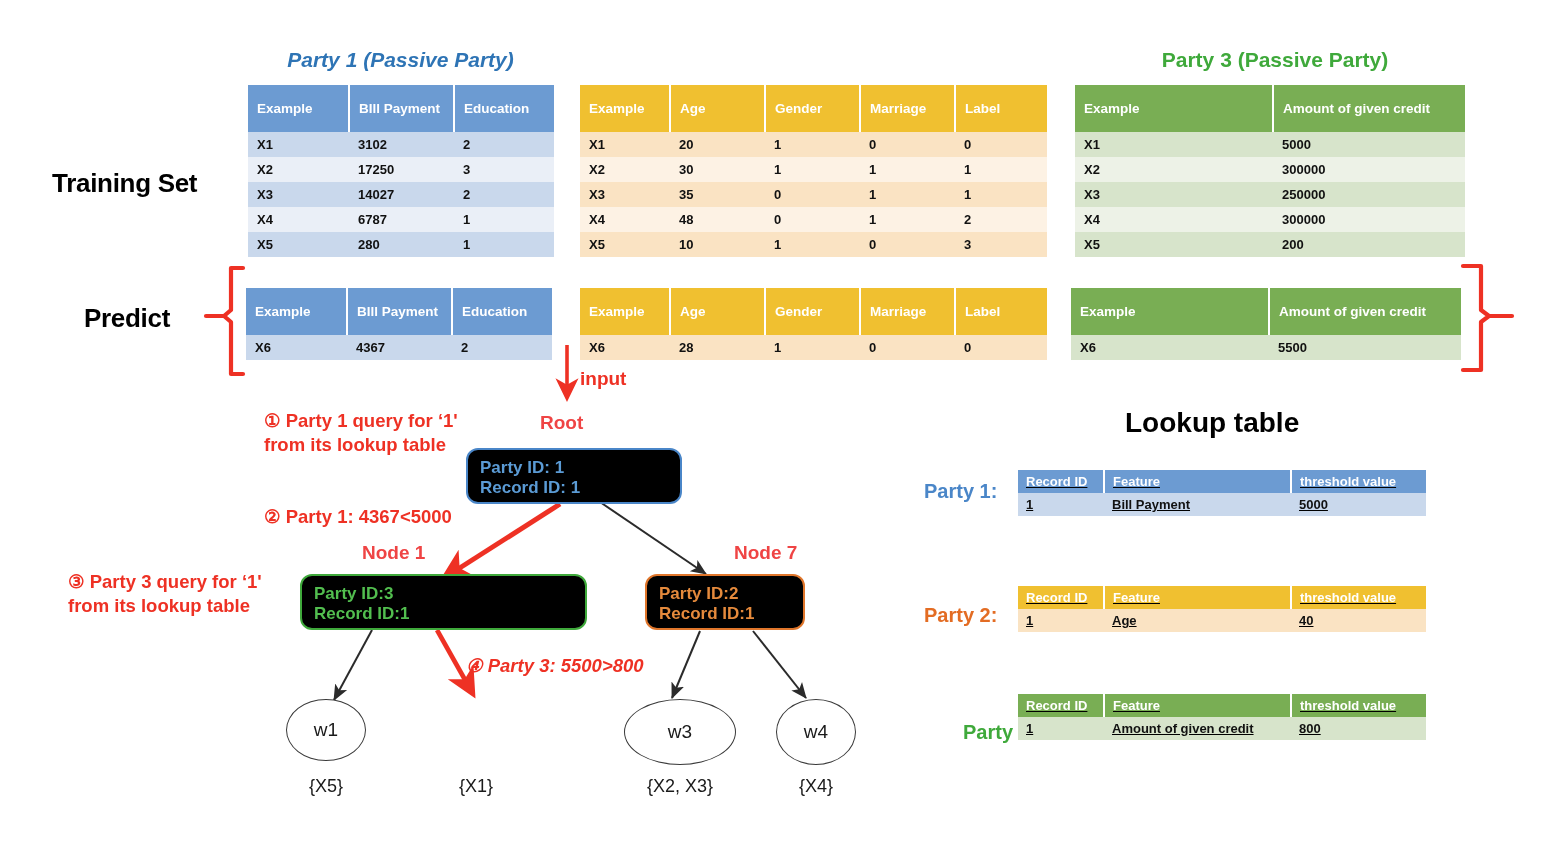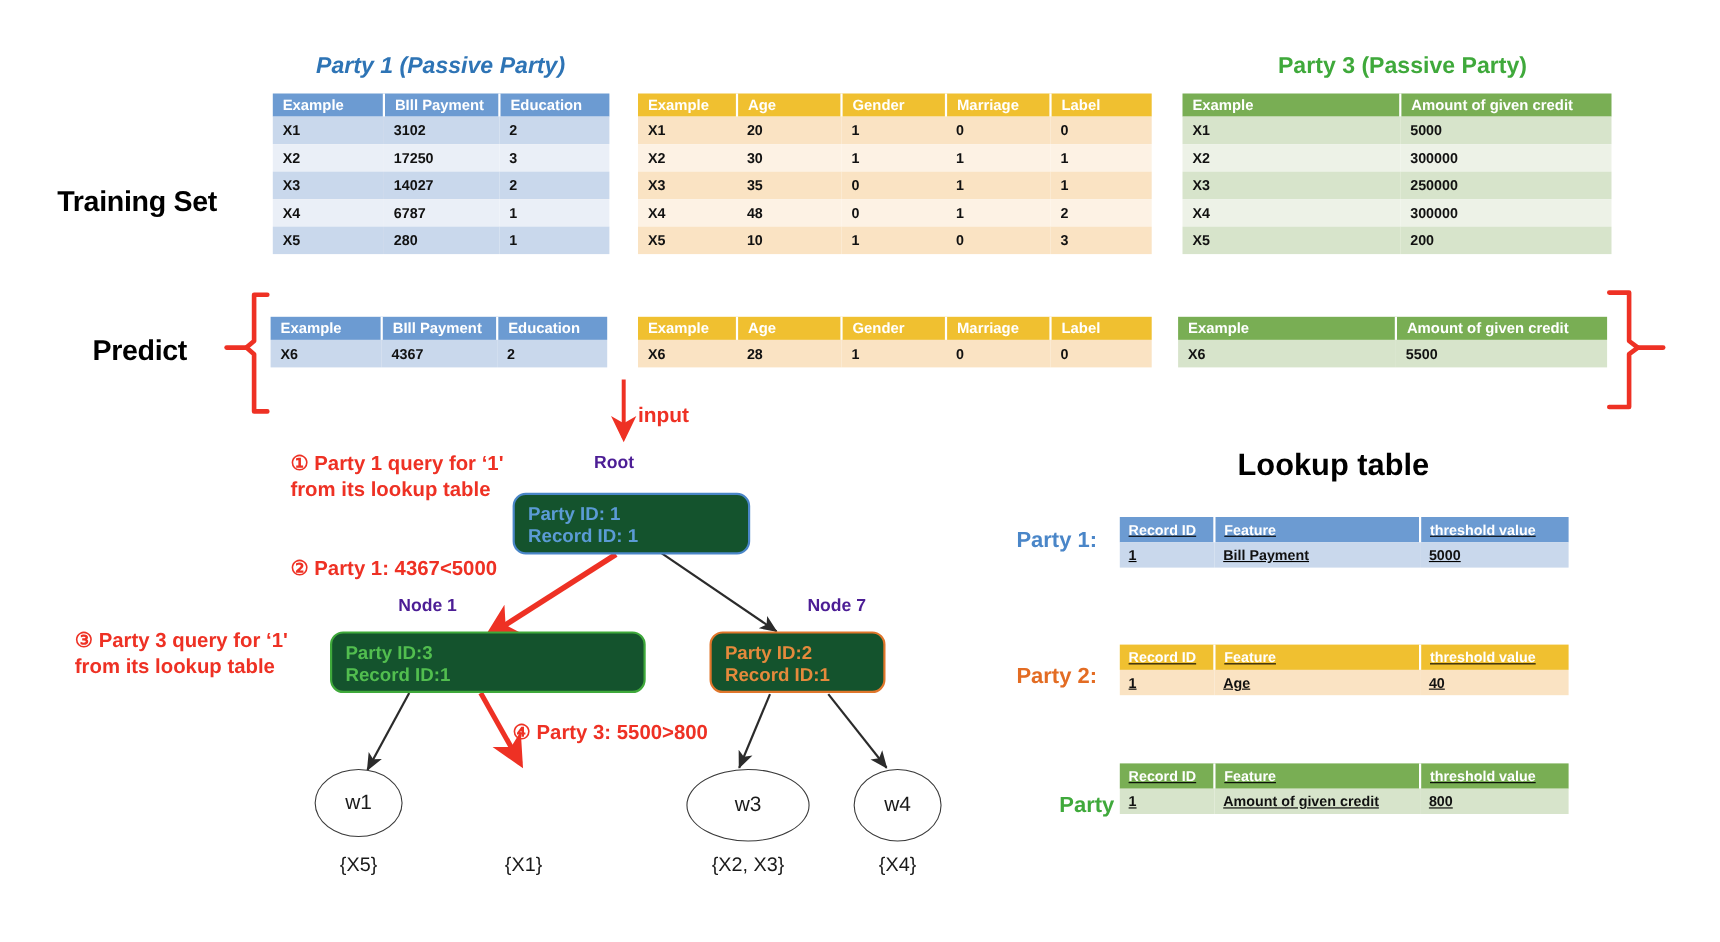--- a/index.html
+++ b/index.html
@@ -39,21 +39,21 @@
   table.dt {
     border-collapse: collapse;
     table-layout: fixed;
     font-size: 13px;
     font-weight: bold;
   }
   table.dt th {
     color: #ffffff;
     text-align: left;
     font-weight: bold;
-    padding: 3px 9px;
+    padding: 16px 9px;
     font-size: 13.5px;
     white-space: nowrap;
   }
   table.dt td {
     text-align: left;
     padding: 5px 9px;
     color: #111111;
     font-weight: bold;
     white-space: nowrap;
   }
@@ -102,33 +102,33 @@
   .party-tag {
     font-size: 20px; font-weight: bold; white-space: nowrap;
   }
   .tag-blue { color:#4A86C8; }
   .tag-orng { color:#E36C23; }
   .tag-grn  { color:#3FA93B; }
 
   
   .node-box {
     border-radius: 12px;
-    background: #14532d;
+    background: #000000;
     font-size: 17px;
     font-weight: bold;
     line-height: 1.18;
     padding: 8px 12px;
     white-space: nowrap;
   }
   .nb-blue  { border: 2.5px solid #4A86C8; color: #5B9BD5; }
   .nb-green { border: 2.5px solid #3FA93B; color: #52BE4F; }
   .nb-orng  { border: 2.5px solid #E0762B; color: #E58A3C; }
 
   .node-caption {
-    font-size: 16px; font-weight: bold; color:#4c1d95; white-space:nowrap;
+    font-size: 19px; font-weight: bold; color:#ef4444; white-space:nowrap;
   }
 
   .leaf {
     border-radius: 50%;
     border: 1.6px solid #3a3a3a;
     background: #ffffff;
     display: flex; align-items: center; justify-content: center;
     font-size: 19px; color: #1a1a1a; font-weight: normal;
   }
   .leaf.hl {
@@ -466,21 +466,21 @@
 
   <div class="abs ann" style="left:264px; top:505px;">
     <div>② Party  1: 4367&lt;5000</div>
   </div>
 
   <div class="abs ann" style="left:68px; top:570px;">
     <div>③ Party 3 query for ‘1'</div>
     <div>from its lookup table</div>
   </div>
 
-  <div class="abs ann" style="left:466px; top:654px;">
+  <div class="abs ann" style="left:466px; top:654px;font-style:italic;">
     <div>④ Party  3: 5500&gt;800</div>
   </div>
 
   <div class="abs lookup-heading" style="left:1125px; top:407px;">Lookup table</div>
 
   <div class="abs party-tag tag-blue" style="left:924px; top:480px;">Party 1:</div>
   <table class="lt theme-blue abs" style="left:1018px; top:470px; width:408px;">
     <colgroup>
         <col style="width:86px">
         <col style="width:187px">

